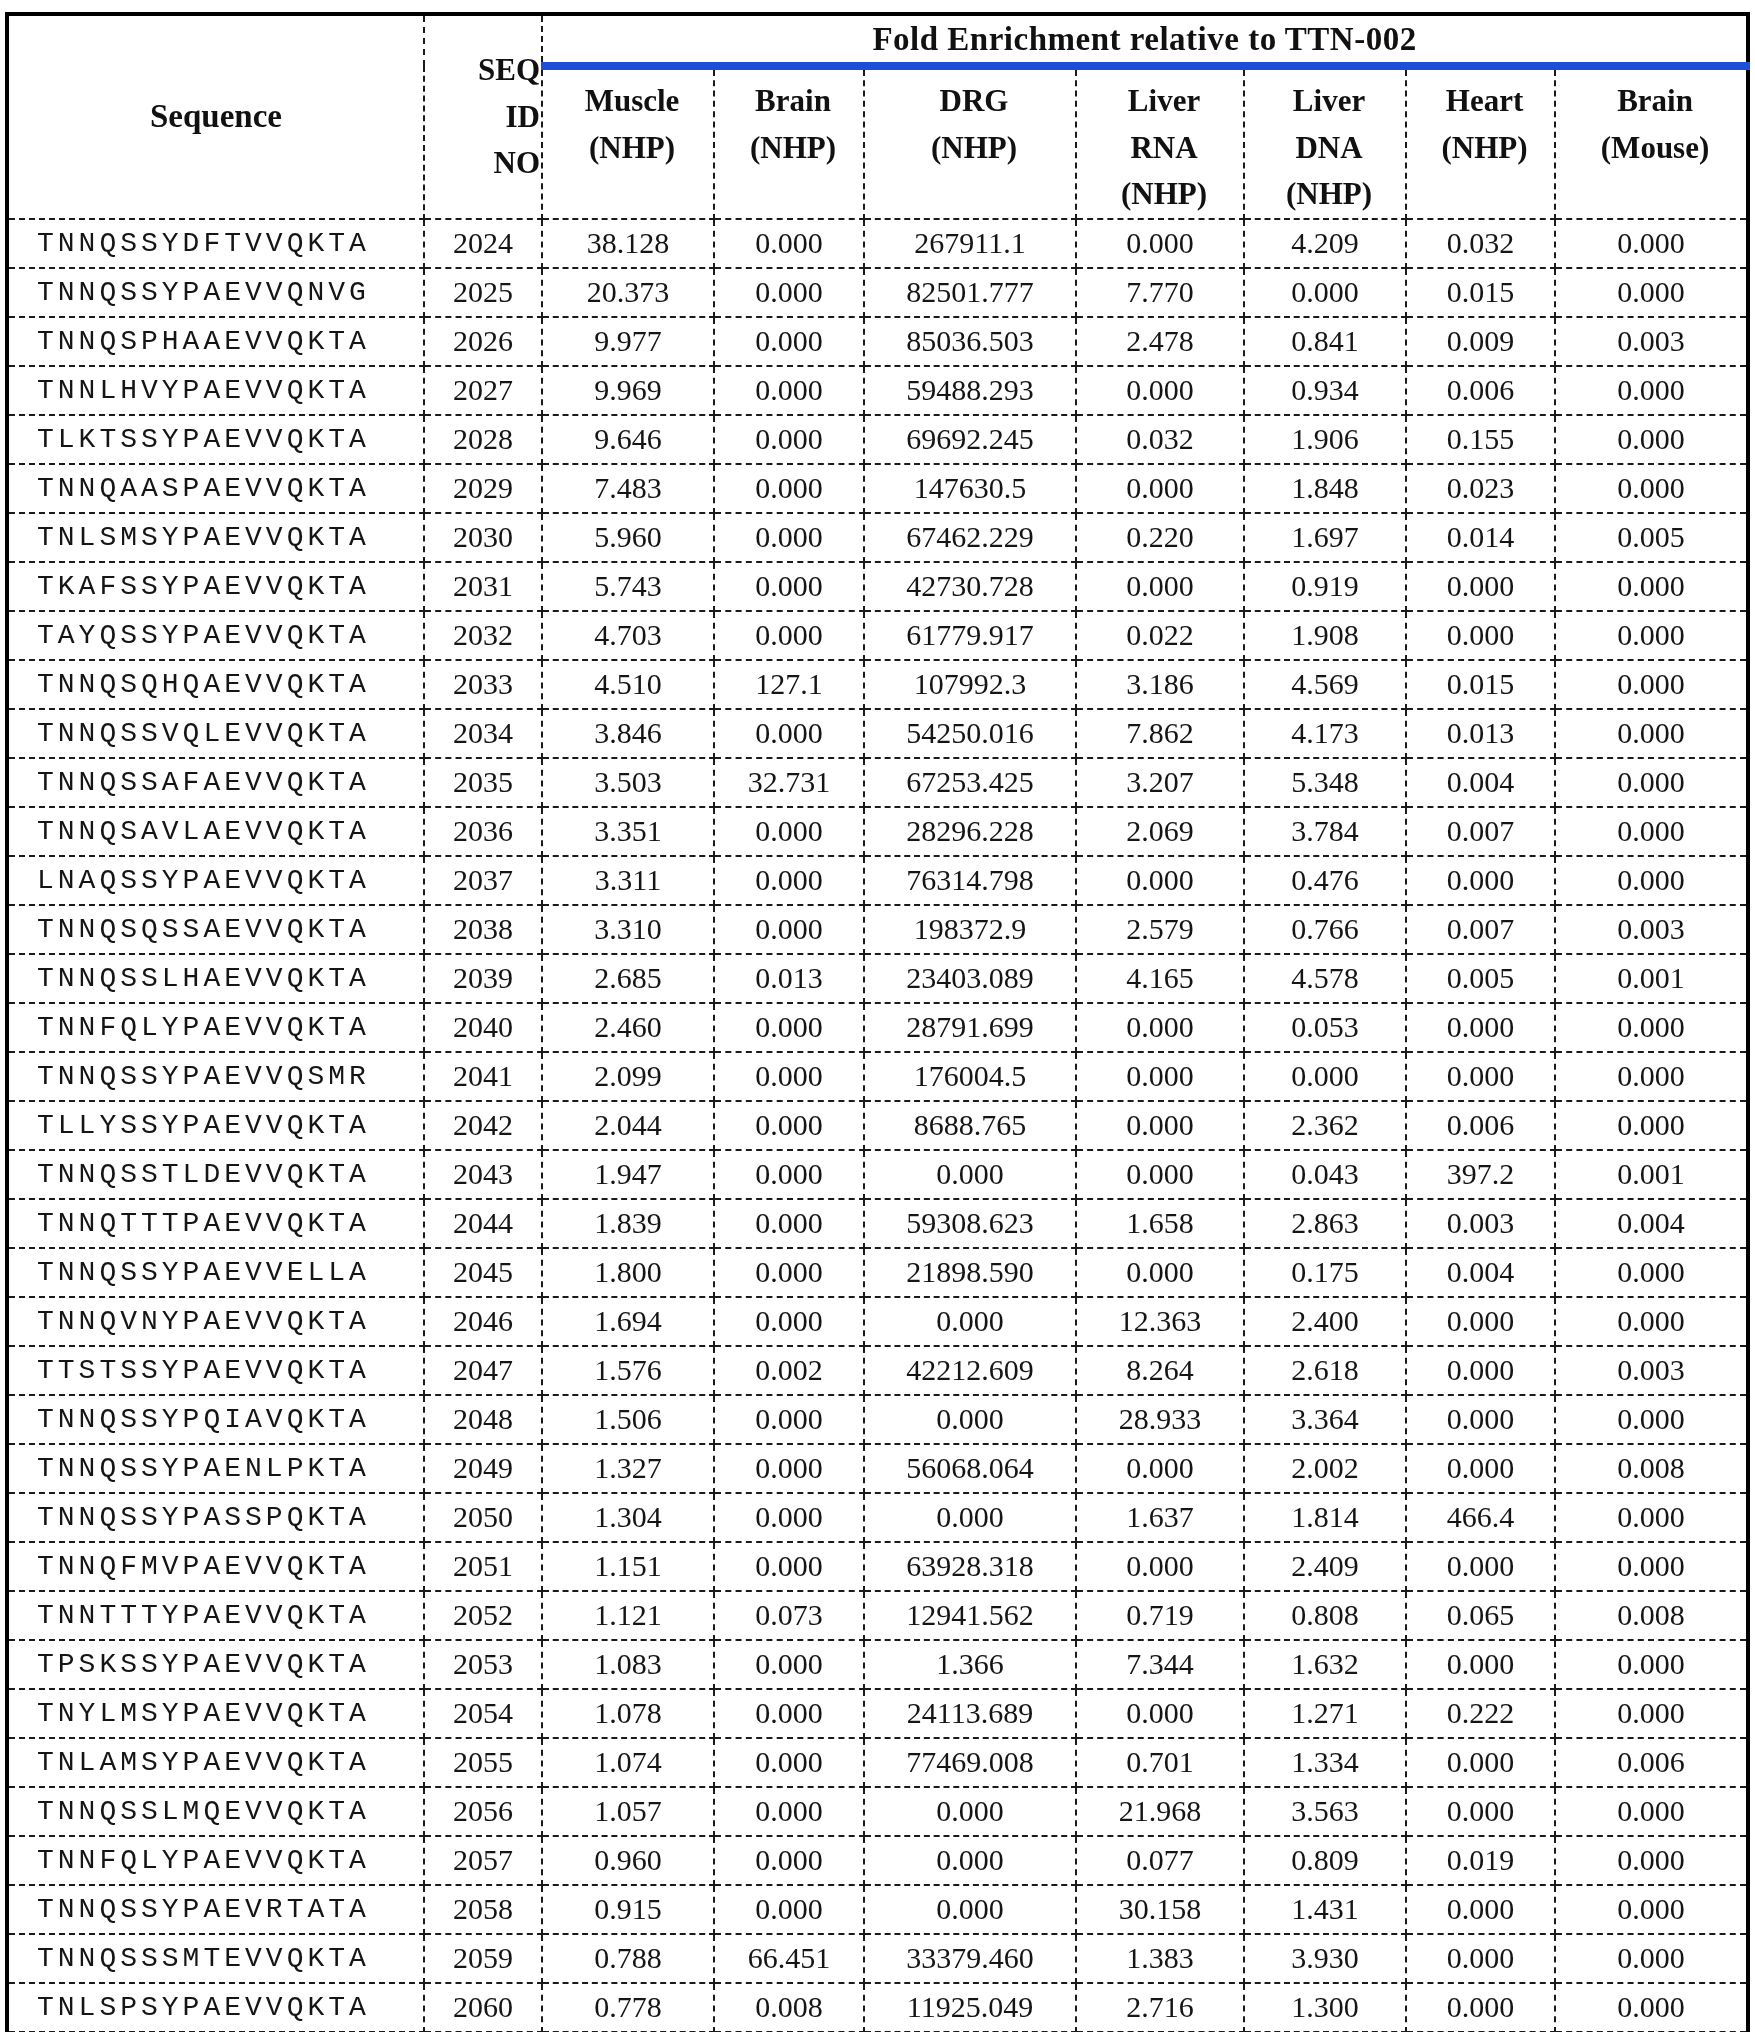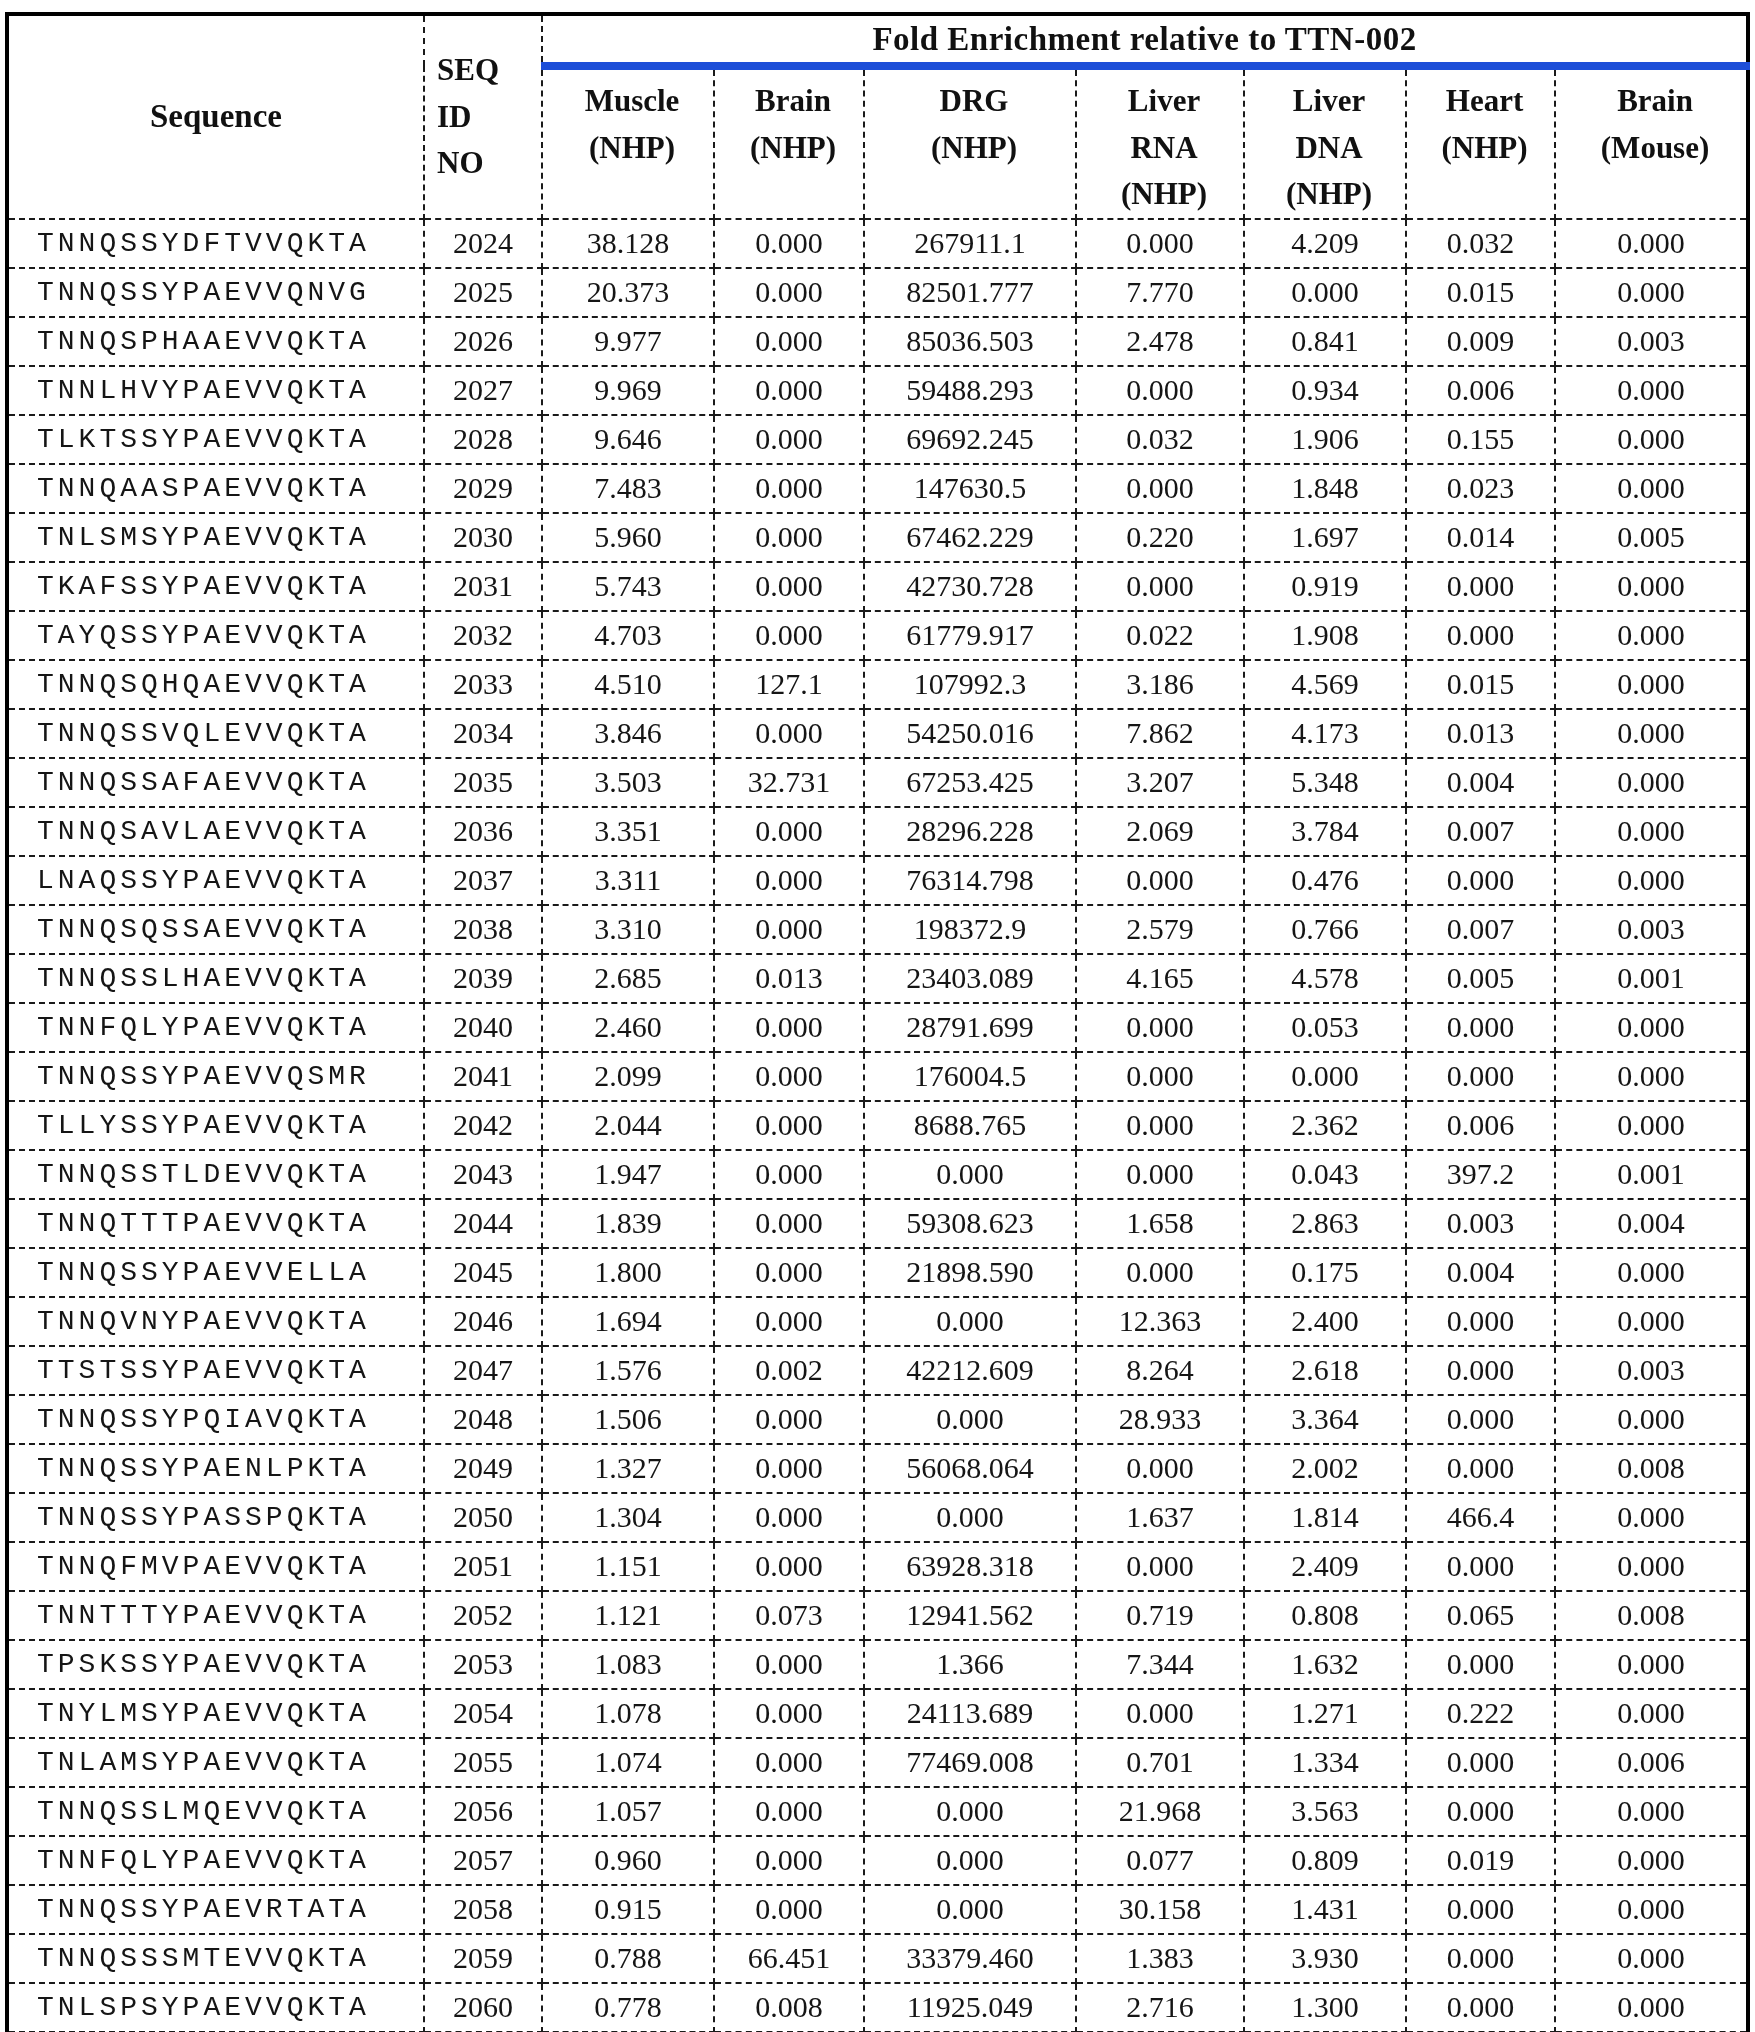--- a/index.html
+++ b/index.html
@@ -40,21 +40,21 @@
     font-size: 33px;
     height: 44px;
     letter-spacing: 0.5px;
   }
   th.seq-h {
     text-align: center;
     vertical-align: middle;
     font-size: 33px;
   }
   th.seqid-h {
-    text-align: left;
+    text-align: right;
     vertical-align: middle;
     padding-left: 12px;
     font-size: 31px;
     line-height: 1.5;
     white-space: pre-line;
   }
   tr.subhead th {
     vertical-align: top;
     text-align: center;
     padding: 8px 4px 0 12px;

